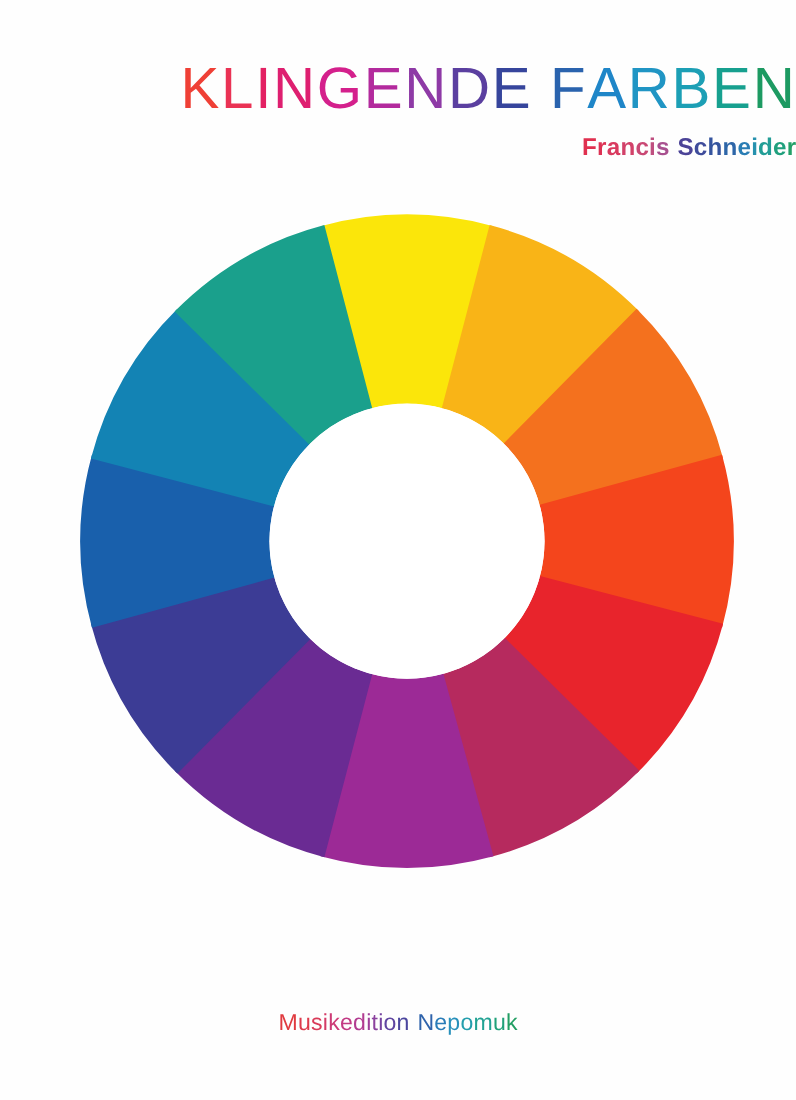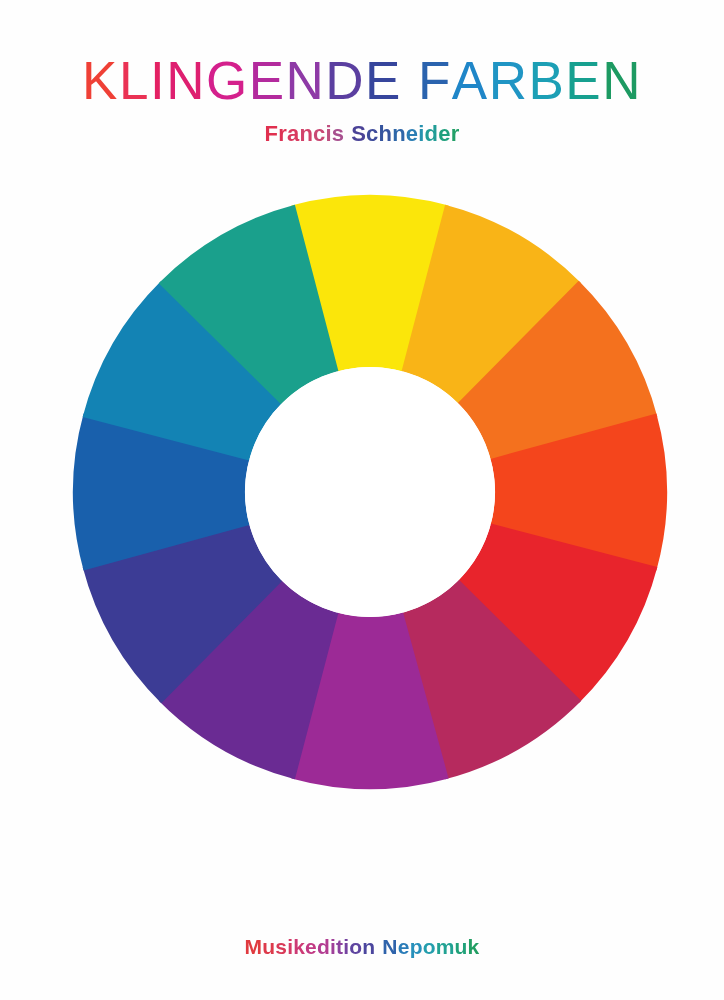--- a/index.html
+++ b/index.html
@@ -21,21 +21,21 @@
     inset: 0;
     background: #fefefe;
   }
 
   
   .title-block {
     position: absolute;
     top: 52px;
     left: 0;
     width: 724px;
-    text-align: center;
+    text-align: right;
   }
   .book-title {
     font-size: 53px;
     letter-spacing: 1.5px;
     font-weight: 400;
     line-height: 1.08;
     white-space: pre;
     margin: 0;
     font-family: "Liberation Sans", sans-serif;
   }
@@ -75,24 +75,24 @@
   
   .publisher-block {
     position: absolute;
     top: 918px;
     left: 0;
     width: 724px;
     text-align: center;
   }
   .publisher {
     font-size: 21px;
-    font-weight: 700;
+    font-weight: 400;
     letter-spacing: 0.2px;
     white-space: pre;
-    margin: 17px;
+    margin: 0;
     font-family: "Liberation Sans", sans-serif;
   }
   .publisher .ltr { display: inline-block; }
   .publisher .sp { display: inline-block; width: 7px; }
 </style>
 </head>
 <body>
 
 <div class="page">
 

